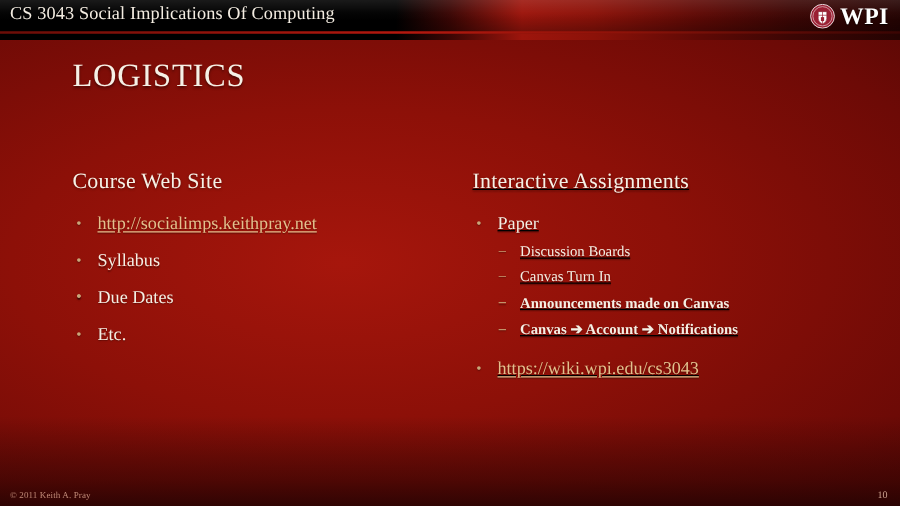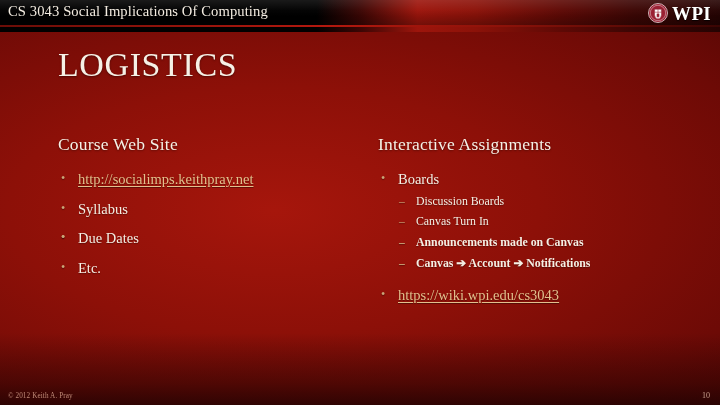--- a/index.html
+++ b/index.html
@@ -85,33 +85,33 @@
     letter-spacing: 0.3px;
     text-shadow: 0 1px 1px rgba(0,0,0,0.8);
     text-align: center;
   }
 
   
   #slide-title {
     position: absolute;
     left: 58px;
     top: 46px;
-    font-size: 34px;
+    font-size: 26px;
     color: #f6f1e6;
     letter-spacing: 0.6px;
     text-shadow: 0 1px 2px rgba(0,0,0,0.45);
   }
 
   
   .column {
     position: absolute;
     top: 118px;
   }
   #col-left  { left: 58px;  width: 300px; }
-  #col-right { left: 378px; width: 310px; }
+  #col-right { left: 378px; width: 310px; text-decoration: underline; }
 
   .col-heading {
     font-size: 17.5px;
     color: #f6f1e6;
     margin: 16px 0 16px 0;
     letter-spacing: 0.2px;
     text-shadow: 0 1px 2px rgba(0,0,0,0.4);
   }
 
   ul.lvl1 {
@@ -245,21 +245,21 @@
         <span>Etc.</span>
       </li>
     </ul>
   </div>
 
   <div id="col-right" class="column">
     <div class="col-heading">Interactive Assignments</div>
     <ul class="lvl1">
       <li class="item">
         <span class="blt">•</span>
-        <span>Boards</span>
+        <span>Paper</span>
         <ul class="lvl2">
           <li class="subitem">
             <span class="dash">–</span>
             <span>Discussion Boards</span>
           </li>
           <li class="subitem">
             <span class="dash">–</span>
             <span>Canvas Turn In</span>
           </li>
           <li class="subitem bold">
@@ -273,16 +273,16 @@
         </ul>
       </li>
       <li class="item tail-item">
         <span class="blt">•</span>
         <a class="link" href="#">https://wiki.wpi.edu/cs3043</a>
       </li>
     </ul>
   </div>
 
   <div id="footer-vignette"></div>
-  <div id="footer-copyright">© 2012 Keith A. Pray</div>
+  <div id="footer-copyright">© 2011 Keith A. Pray</div>
   <div id="footer-pagenum">10</div>
 
 </div>
 
 </body></html>

